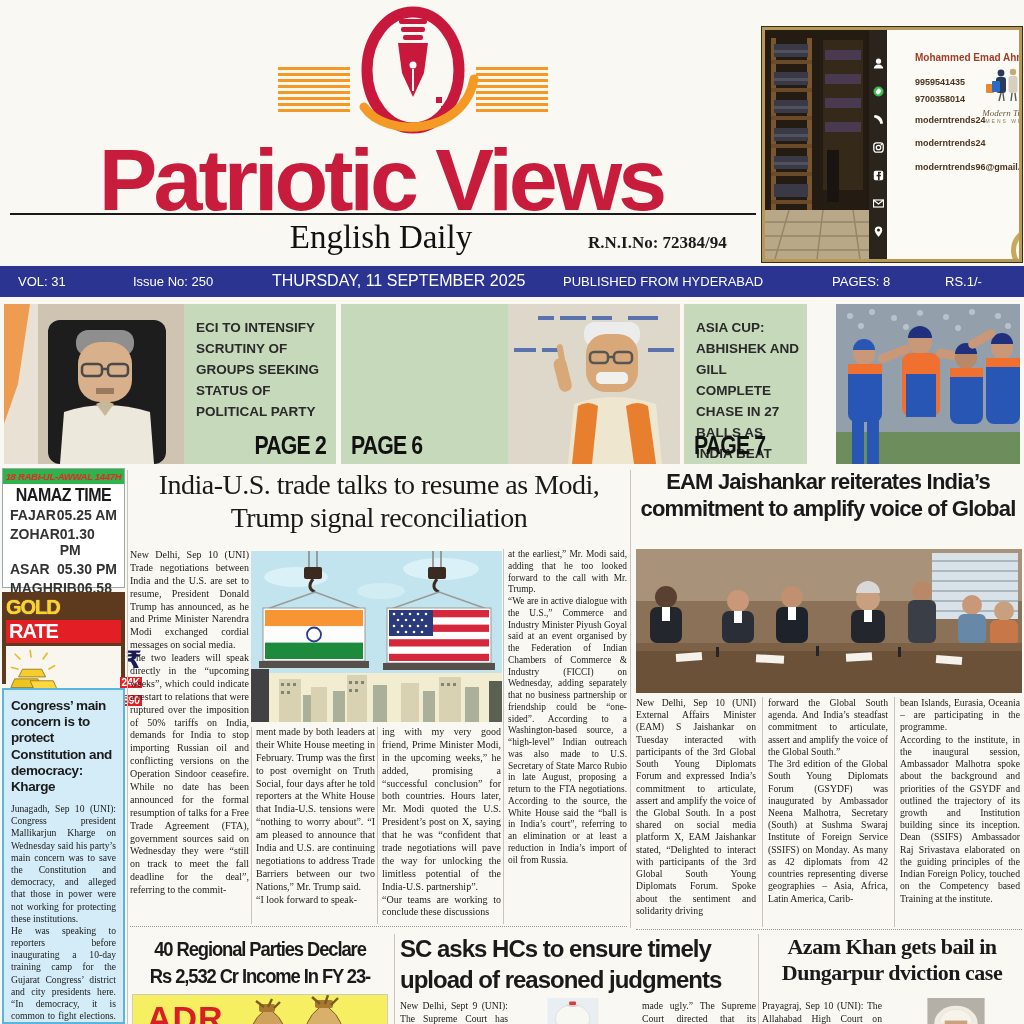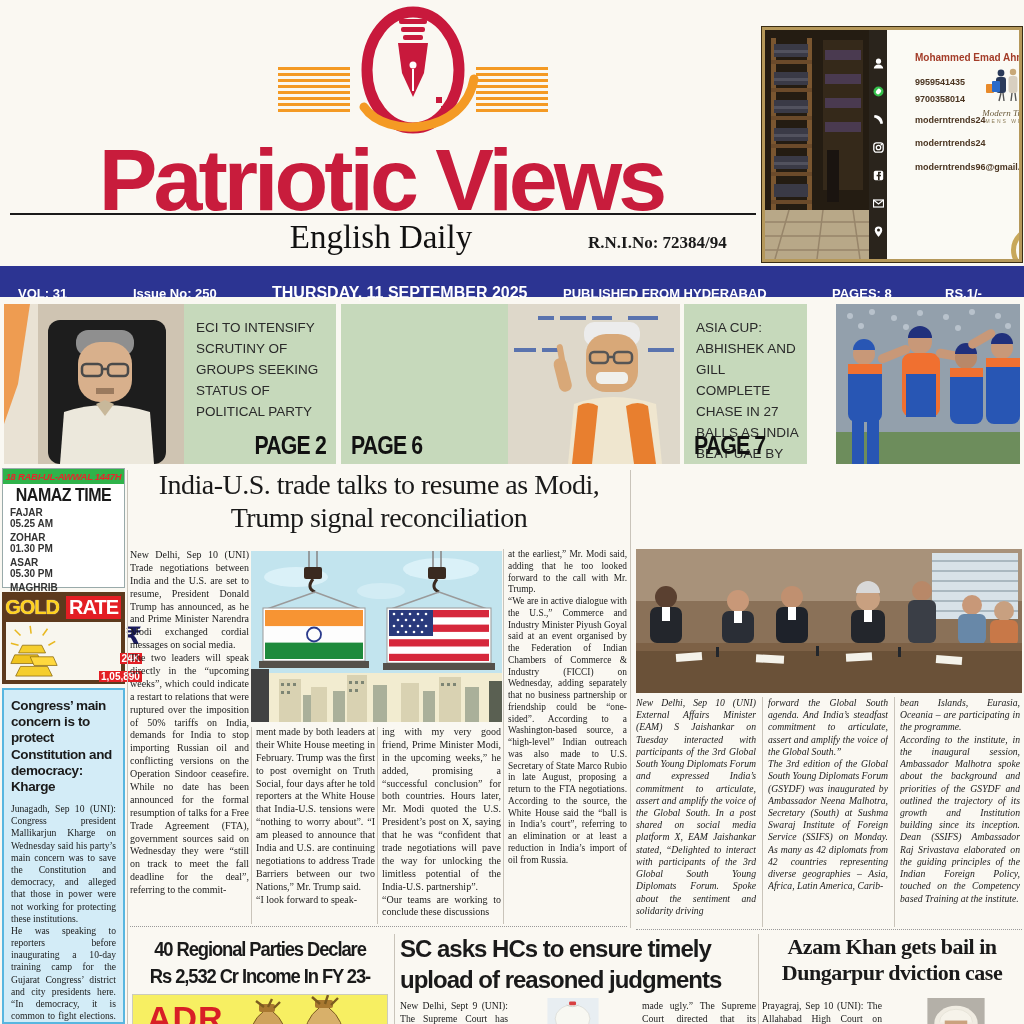--- a/index.html
+++ b/index.html
@@ -38,47 +38,47 @@
   .ad-row{ font-size:9px; font-weight:bold; color:#4a3420; margin-bottom:6px; line-height:1.25;padding-left:22px; }
   .ad-row.name{ color:#a33c28; font-size:10px; margin-top:16px; margin-bottom:12px; }
   .ad-row.addr{ margin-top:2px; font-size:9px; }
   #ad-brand{ position:absolute; right:2px; top:38px; width:62px; text-align:center; }
   #ad-brand-script{ font-family:"Liberation Serif", serif; font-style:italic; font-size:9px; color:#6a5a3a; margin-top:2px; }
   #ad-brand-sub{ font-size:5px; letter-spacing:2px; color:#8a7a55; }
   #ad-corner{ position:absolute; right:-14px; bottom:-14px; width:46px; height:46px; border-radius:50%; border:5px solid #c8a85a; background:#fbfaf4; }
 
   
   #infobar{ left:0; top:266px; width:1024px; height:31px; background:#2c3492; color:#fff; font-family:"Liberation Sans", sans-serif; }
-  #infobar span{ position:absolute; top:8px; font-size:13px; font-weight:bold;margin-top:12px; }
+  #infobar span{ position:absolute; top:8px; font-size:13px; font-weight:normal; }
   #ib-vol{ left:18px; }
   #ib-issue{ left:133px; }
   #ib-date{ left:272px; top:6px !important; font-size:16px !important; }
   #ib-pub{ left:563px; }
   #ib-pages{ left:832px; }
   #ib-price{ left:945px; }
 
   
   .teaser{ top:304px; height:160px; display:flex; overflow:hidden; }
   #teaser-1{ left:4px; width:332px; }
   #teaser-2{ left:341px; width:339px; }
   #teaser-3{ left:684px; width:336px;gap:29px; }
   .teaser-text{ background:#c6d9bb; flex:1; padding:14px 8px 6px 12px; position:relative; }
-  .teaser-headline{ font-family:"Liberation Sans", sans-serif; font-weight:normal; font-size:13.5px; line-height:1.55; color:#2a2a2a; }
+  .teaser-headline{ font-family:"Liberation Sans", sans-serif; font-weight:bold; font-size:13.5px; line-height:1.55; color:#2a2a2a; }
   .teaser-page{ position:absolute; bottom:4px; font-family:"Liberation Sans", sans-serif; font-weight:bold; font-size:25px; letter-spacing:-1px; color:#111; transform:scaleX(.85); }
   .teaser-page.right{ right:10px; transform-origin:right; }
   .teaser-page.left{ left:10px; transform-origin:left; }
   .teaser-photo{ flex:none; }
 
   
   #namaz-box{ left:2px; top:468px; width:123px; height:120px; background:#fff; border:1px solid #9aa; }
   #hijri{ background:#2fb34a; color:#e8262c; font-family:"Liberation Sans", sans-serif; font-weight:bold; font-style:italic; font-size:9.5px; text-align:center; padding:2px 0; letter-spacing:-0.3px; }
   #namaz-title{ text-align:center; font-family:"Liberation Sans", sans-serif; font-weight:bold; font-size:16px; letter-spacing:-0.5px; padding:2px 0 1px; transform:scaleY(1.1); }
-  .namaz-row{ display:flex; justify-content:space-between; padding:1.5px 7px; font-family:"Liberation Sans", sans-serif; font-size:10px; font-weight:bold; color:#333;flex-direction:column; }
+  .namaz-row{ display:flex; justify-content:space-between; padding:1.5px 7px; font-family:"Liberation Sans", sans-serif; font-size:14px; font-weight:bold; color:#333; }
   #gold-box{ left:2px; top:592px; width:123px; height:92px; background:#5d3a1d; padding:4px; }
-  #gold-title{ display:flex; justify-content:flex-end; gap:7px; margin-bottom:3px; }
+  #gold-title{ display:flex; justify-content:flex-end; gap:1px; margin-bottom:3px;flex-direction:column; }
   #gold-word{ font-family:"Liberation Sans", sans-serif; font-weight:bold; font-size:20px; color:#ffd21e; text-shadow:0 0 1px #fff; letter-spacing:-1px; }
   #rate-word{ font-family:"Liberation Sans", sans-serif; font-weight:bold; font-size:20px; color:#fff; background:#e31e24; padding:0 3px; letter-spacing:-1px; }
   #gold-inner{ background:#f8f6ee; height:58px; display:flex; padding:2px; }
   #gold-bars{ width:52px; flex:none; }
   #gold-vals{ flex:1; text-align:right; padding-right:2px; }
   #rupee{ font-size:24px; font-weight:bold; color:#1a1a5e; line-height:1; font-family:"DejaVu Sans", sans-serif; }
   .gold-chip{ background:#e31e24; color:#fff; font-family:"Liberation Sans", sans-serif; font-weight:bold; font-size:10px; display:inline-block; padding:0 2px; margin-top:1px;margin-left:39px; }
   #congress-box{ left:2px; top:688px; width:123px; height:336px; background:#d3ecf7; border:2px solid #58b6e0; padding:8px 7px; overflow:hidden; }
   #congress-headline{ font-family:"Liberation Sans", sans-serif; font-weight:bold; font-size:13.5px; line-height:1.2; letter-spacing:-0.4px; margin-bottom:8px; }
   #congress-body{ font-size:9.6px; line-height:1.27; }
@@ -95,21 +95,21 @@
   #mcol-2{ left:126px; top:177px; height:198px; }
   #mcol-3{ left:252px; top:177px; height:198px; }
   #mcol-4{ left:378px; top:0; height:375px; font-size:9.4px; line-height:1.25; }
   #main-image{ position:absolute; left:121px; top:2px; width:251px; height:171px; }
   #main-rule{ left:130px; top:926px; width:497px; }
 
   
   #jai-headline{ left:634px; top:469px; width:388px; text-align:center; font-family:"Liberation Sans", sans-serif; font-weight:bold; font-size:22px; letter-spacing:-0.8px; line-height:1.22; }
   #jai-photo{ left:636px; top:549px; width:386px; height:144px; }
   #jai-cols{ left:636px; top:697px; width:386px; height:230px; overflow:hidden; }
-  .jcol{ position:absolute; top:0; width:120px; height:230px; font-size:9.7px; line-height:1.26; overflow:hidden;font-style:italic; }
+  .jcol{ position:absolute; top:0; width:120px; height:230px; font-size:9.7px; line-height:1.26; overflow:hidden; }
   #jcol-1{ left:0; } #jcol-2{ left:132px; } #jcol-3{ left:264px; }
   #jai-rule{ left:636px; top:929px; width:386px; }
 
   
   #adr-headline{ left:130px; top:936px; width:260px; text-align:center; font-family:"Liberation Sans", sans-serif; font-weight:bold; font-size:20px; line-height:1.35; letter-spacing:-1.2px; transform:scaleX(.92); transform-origin:center; }
   #adr-image{ left:132px; top:994px; width:256px; height:60px; background:#f7ef62; border:1px solid #ccb; display:flex; align-items:flex-start; }
   #adr-label{ font-family:"Liberation Sans", sans-serif; font-weight:bold; font-size:34px; color:#d81f26; margin:4px 0 0 14px; letter-spacing:1px; }
   #sc-headline{ left:400px; top:933px; width:358px; font-family:"Liberation Sans", sans-serif; font-weight:bold; font-size:24px; letter-spacing:-1px; line-height:1.3; }
   #sc-col-1{ left:400px; top:1000px; width:108px; font-size:9.7px; line-height:1.3; height:24px; overflow:hidden; }
   #sc-image{ left:514px; top:998px; width:118px; height:26px; }
@@ -551,20 +551,21 @@
     <div id="mcol-3" class="mcol just pre">ing with my very good friend, Prime Minister Modi, in the upcoming weeks,” he added, promising a “successful conclusion” for both countries. Hours later, Mr. Modi quoted the U.S. President’s post on X, saying that he was “confident that trade negotiations will pave the way for unlocking the limitless potential of the India-U.S. partnership”.
  “Our teams are working to conclude these discussions</div>
     <div id="mcol-4" class="mcol just pre">at the earliest,” Mr. Modi said, adding that he too looked forward to the call with Mr. Trump.
  “We are in active dialogue with the U.S.,” Commerce and Industry Minister Piyush Goyal said at an event organised by the Federation of Indian Chambers of Commerce &amp; Industry (FICCI) on Wednesday, adding separately that no business partnership or friendship could be “one-sided”. According to a Washington-based source, a “high-level” Indian outreach was also made to U.S. Secretary of State Marco Rubio in late August, proposing a return to the FTA negotiations. According to the source, the White House said the “ball is in India’s court”, referring to an elimination or at least a reduction in India’s import of oil from Russia.</div>
     <div class="vrule" style="position:absolute; left:121px; top:178px; height:197px;"></div>
     <div class="vrule" style="position:absolute; left:247px; top:178px; height:197px;"></div>
     <div class="vrule" style="position:absolute; left:373px; top:0; height:375px;"></div>
   </div>
   <div id="main-rule" class="dotrule abs"></div>
 
+  <div id="jai-headline" class="abs">EAM Jaishankar reiterates India’s commitment to amplify voice of Global</div>
   <svg id="jai-photo" class="abs" viewBox="0 0 386 144">
     <rect width="386" height="144" fill="#8a7158"></rect>
     <rect x="0" y="0" width="386" height="52" fill="#a8927a"></rect>
     <rect x="296" y="4" width="86" height="66" fill="#d8e2e8"></rect>
     <g stroke="#aab8c0" stroke-width="2">
         <line x1="296" y1="12" x2="382" y2="12"></line>
         <line x1="296" y1="22" x2="382" y2="22"></line>
         <line x1="296" y1="32" x2="382" y2="32"></line>
         <line x1="296" y1="42" x2="382" y2="42"></line>
         <line x1="296" y1="52" x2="382" y2="52"></line>

